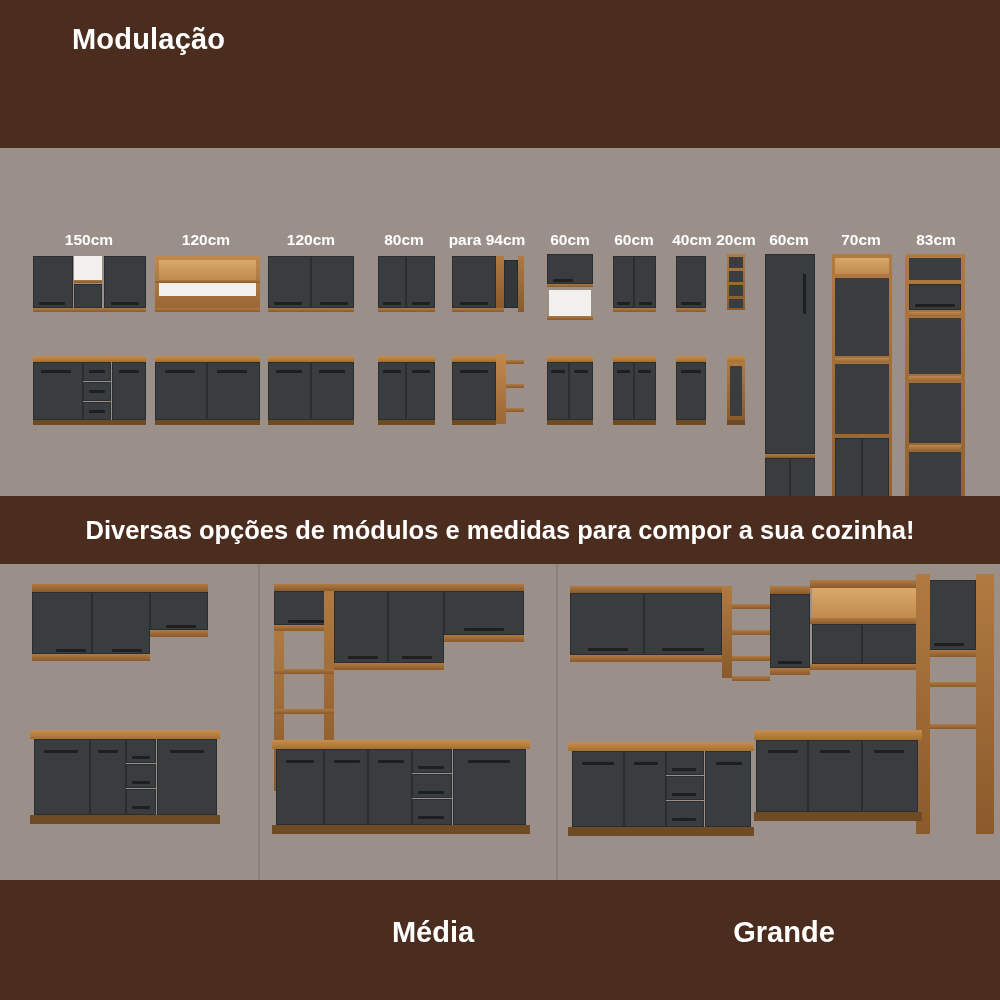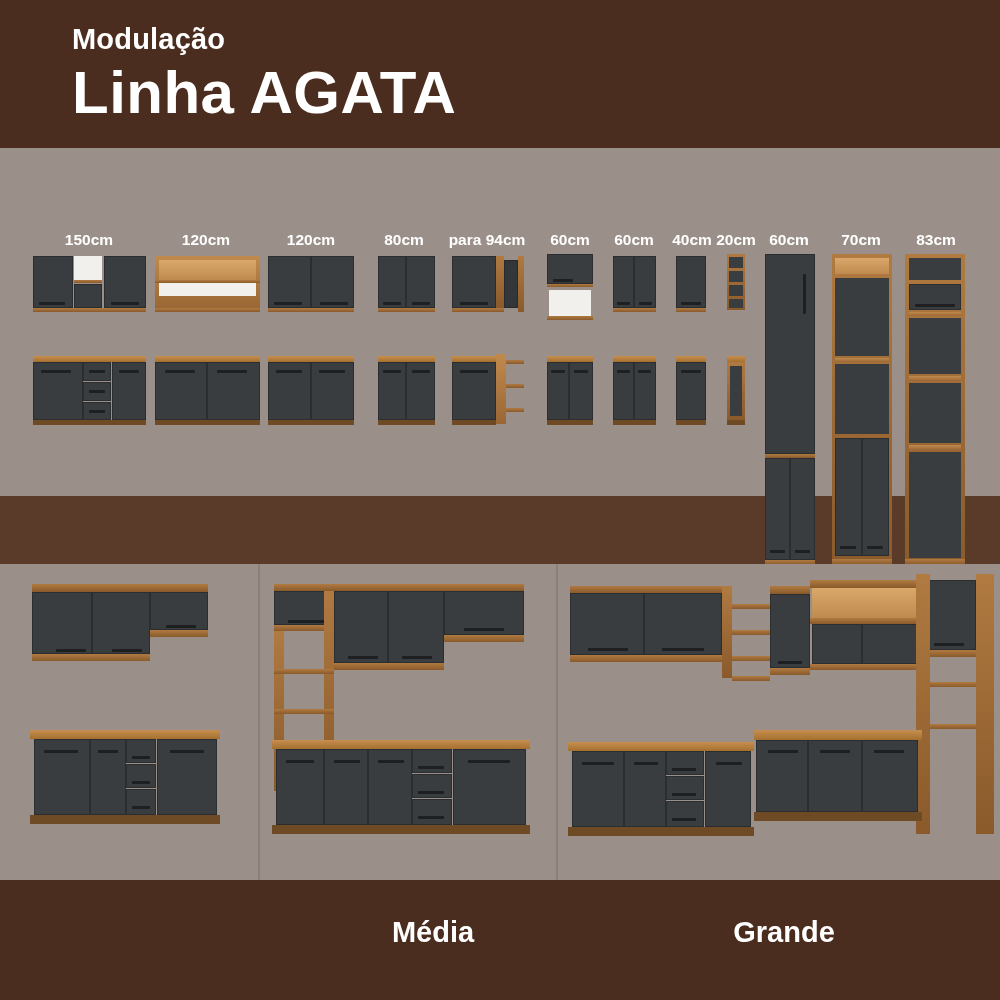--- a/index.html
+++ b/index.html
@@ -77,21 +77,20 @@
     transform: translateX(-50%); top: 36px; white-space: nowrap;
   }
 </style>
 </head>
 <body>
 
 <div class="page">
 
   <div class="header">
     <div class="sub">Modulação</div>
-    <div class="title">Linha AGATA</div>
   </div>
 
   <div class="modules">
 
     <div class="labels">
       <span style="left:89px">150cm</span>
       <span style="left:206px">120cm</span>
       <span style="left:311px">120cm</span>
       <span style="left:404px">80cm</span>
       <span style="left:487px">para 94cm</span>
@@ -296,20 +295,23 @@
 
     <div class="unit" style="left:727px; top:208px; width:18px; height:66px;">
       <div class="counter" style="left:0;top:0;width:18px;height:6px;"></div>
       <div class="wood" style="position:absolute;left:0;top:6px;width:18px;height:58px;"></div>
       <div class="panel-dark" style="position:absolute;left:3px;top:10px;width:12px;height:50px;"></div>
       <div class="toe" style="left:0;top:64px;width:18px;height:5px;"></div>
     </div>
 
   </div>
 
+  <div class="midband">
+    <span>Diversas opções de módulos e medidas para compor a sua cozinha!</span>
+  </div>
 
   <div class="showcase">
     <div class="sep" style="left:258px;"></div>
     <div class="sep" style="left:556px;"></div>
 
     <div class="unit" style="left:0;top:0;width:258px;height:316px;">
 
       <div class="wood" style="position:absolute;left:32px;top:20px;width:176px;height:8px;"></div>
       <div class="dark" style="position:absolute;left:32px;top:28px;width:60px;height:62px;"></div>
       <div class="dark" style="position:absolute;left:92px;top:28px;width:58px;height:62px;"></div>

